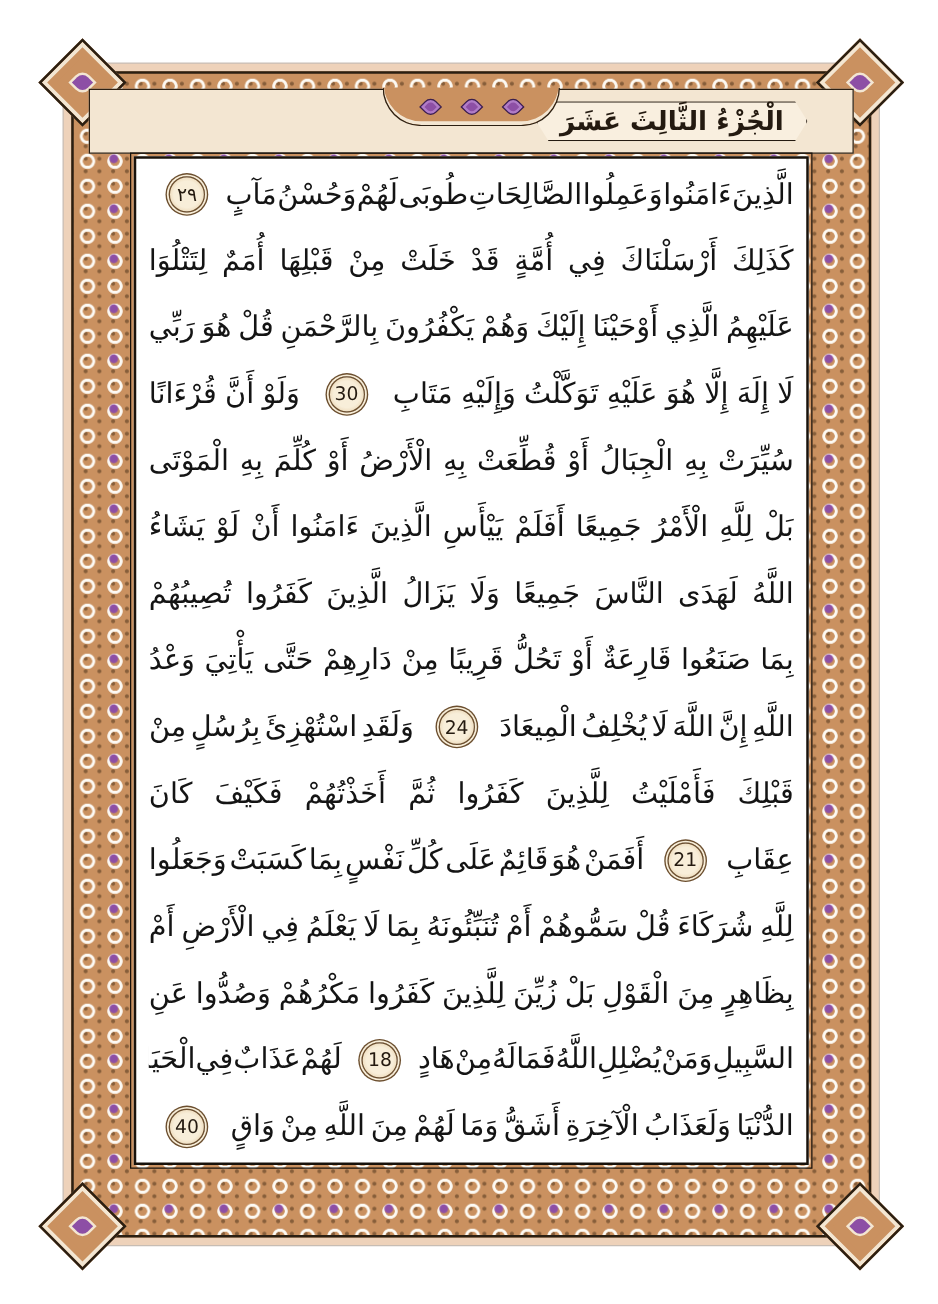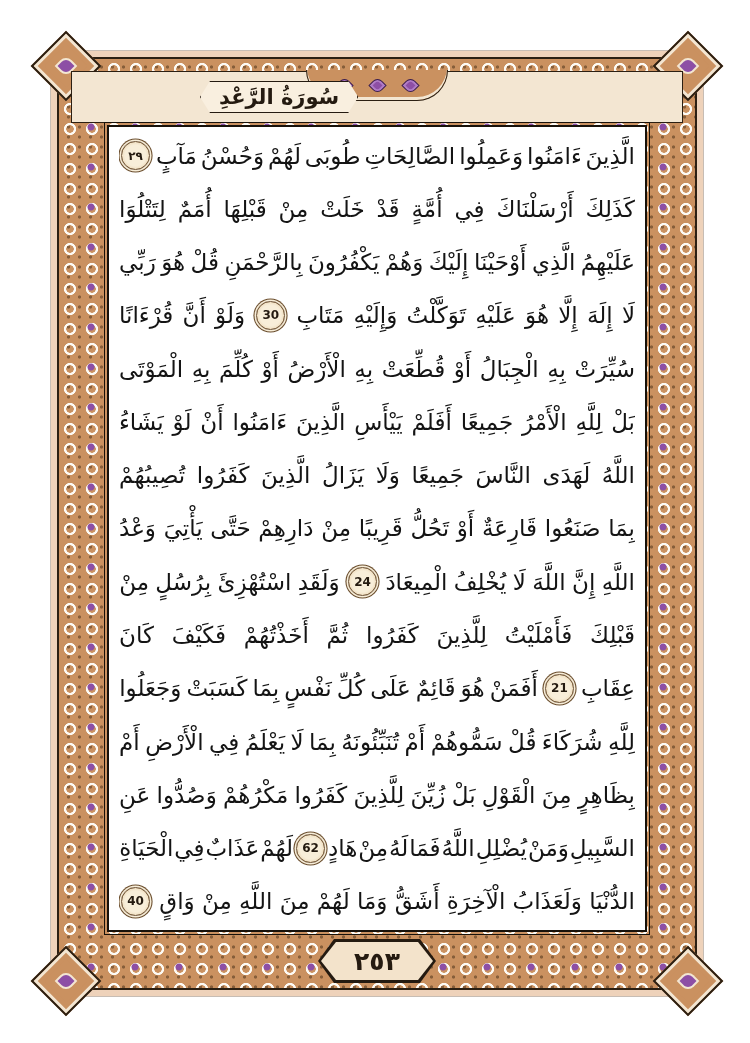--- a/index.html
+++ b/index.html
@@ -78,21 +78,21 @@
     direction:rtl; overflow:hidden;
     font-size:23px; color:#141414; white-space:nowrap;
   }
   .qline .w{flex:0 0 auto;}
   .ayah-marker{
     flex:0 0 auto; display:inline-flex; align-items:center; justify-content:center;
     width:27px; height:27px; border-radius:50%;
     background:radial-gradient(circle, #f8eed9 55%, #e2c69a 100%);
     border:1px solid #6b4e2e;
     box-shadow:0 0 0 1.5px #f8eed9, 0 0 0 2.6px #6b4e2e;
-    font-size:12px; font-weight:bold; color:#241a10; margin:0 2px;
+    font-size:15px; font-weight:normal; color:#241a10; margin:0 16px;
   }
 
   
   .pagenum-outer{
     position:absolute; left:50%; bottom:5px; transform:translateX(-50%);
     width:118px; height:44px; background:#241a10;
     clip-path:polygon(16px 0, calc(100% - 16px) 0, 100% 50%, calc(100% - 16px) 100%, 16px 100%, 0 50%);
     display:flex; align-items:center; justify-content:center;
   }
   .pagenum-inner{
@@ -107,27 +107,27 @@
 
 <div class="page">
   <div class="frame">
 
     <div class="corner tl"></div>
     <div class="corner tr"></div>
     <div class="corner bl"></div>
     <div class="corner br"></div>
 
     <div class="header-band">
+      <div class="cartouche juz">
+        <span>الْجُزْءُ الثَّالِثَ عَشَرَ</span>
+      </div>
       <div class="center-ornament">
         <span class="flower"></span>
         <span class="flower"></span>
         <span class="flower"></span>
-      </div>
-      <div class="cartouche surah">
-        <span>سُورَةُ الرَّعْدِ</span>
       </div>
     </div>
 
     <div class="inner-box">
       <div class="text-lines">
           <div class="qline">
             <span class="w">الَّذِينَ</span>
             <span class="w">ءَامَنُوا</span>
             <span class="w">وَعَمِلُوا</span>
             <span class="w">الصَّالِحَاتِ</span>
@@ -289,21 +289,21 @@
           </div>
           <div class="qline">
             <span class="w">السَّبِيلِ</span>
             <span class="w">وَمَنْ</span>
             <span class="w">يُضْلِلِ</span>
             <span class="w">اللَّهُ</span>
             <span class="w">فَمَا</span>
             <span class="w">لَهُ</span>
             <span class="w">مِنْ</span>
             <span class="w">هَادٍ</span>
-            <span class="ayah-marker">62</span>
+            <span class="ayah-marker">18</span>
             <span class="w">لَهُمْ</span>
             <span class="w">عَذَابٌ</span>
             <span class="w">فِي</span>
             <span class="w">الْحَيَاةِ</span>
           </div>
           <div class="qline">
             <span class="w">الدُّنْيَا</span>
             <span class="w">وَلَعَذَابُ</span>
             <span class="w">الْآخِرَةِ</span>
             <span class="w">أَشَقُّ</span>
@@ -311,20 +311,15 @@
             <span class="w">لَهُمْ</span>
             <span class="w">مِنَ</span>
             <span class="w">اللَّهِ</span>
             <span class="w">مِنْ</span>
             <span class="w">وَاقٍ</span>
             <span class="ayah-marker">40</span>
           </div>
         </div>
     </div>
 
-    <div class="pagenum-outer">
-      <div class="pagenum-inner">
-        <span>٢٥٣</span>
-      </div>
-    </div>
 
   </div>
 </div>
 
 </body></html>

